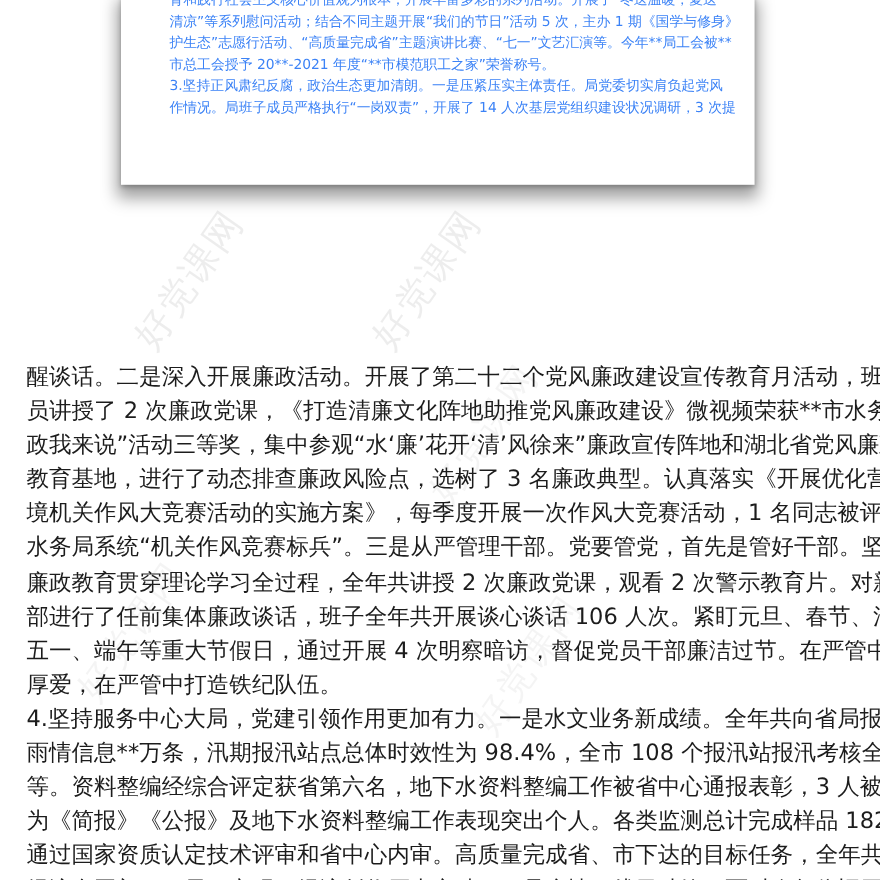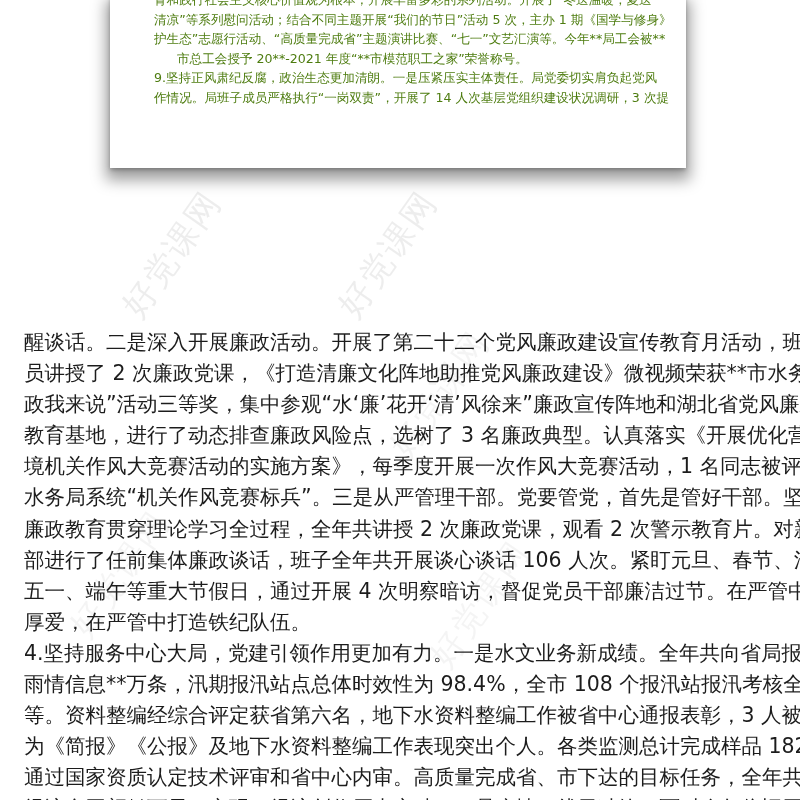--- a/index.html
+++ b/index.html
@@ -32,26 +32,25 @@
       right: 38px;
       top: -6px;
     }
     .preview-line {
       font-size: 12.6px;
       line-height: 19.5px;
       height: 19.5px;
       white-space: nowrap;
       text-align: justify;
       text-align-last: justify;
-      color: #4d7c0f;
+      color: #3b82f6;
       letter-spacing: 0;
     }
     .preview-line.last {
       text-align-last: left;
-      margin-left: 23px;
     }
     
     .watermark {
       position: absolute;
       font-size: 34px;
       color: rgba(0,0,0,0.07);
       transform: rotate(-55deg);
       transform-origin: left top;
       white-space: nowrap;
       pointer-events: none;
@@ -79,21 +78,21 @@
   </style>
 </head>
 <body>
 
 <div class="preview-card">
   <div class="preview-lines">
     <div class="preview-line">育和践行社会主义核心价值观为根本，开展丰富多彩的系列活动。开展了“冬送温暖，夏送</div>
     <div class="preview-line">清凉”等系列慰问活动；结合不同主题开展“我们的节日”活动 5 次，主办 1 期《国学与修身》</div>
     <div class="preview-line">护生态”志愿行活动、“高质量完成省”主题演讲比赛、“七一”文艺汇演等。今年**局工会被**</div>
     <div class="preview-line last">市总工会授予 20**-2021 年度“**市模范职工之家”荣誉称号。</div>
-    <div class="preview-line">9.坚持正风肃纪反腐，政治生态更加清朗。一是压紧压实主体责任。局党委切实肩负起党风</div>
+    <div class="preview-line">3.坚持正风肃纪反腐，政治生态更加清朗。一是压紧压实主体责任。局党委切实肩负起党风</div>
     <div class="preview-line">作情况。局班子成员严格执行“一岗双责”，开展了 14 人次基层党组织建设状况调研，3 次提</div>
   </div>
 </div>
 
 <div class="watermark" style="left:112px; top:300px;">好党课网</div>
 <div class="watermark" style="left:328px; top:300px;">好党课网</div>
 <div class="watermark" style="left:380px; top:440px; color:rgba(0,0,0,0.045);">好党课网</div>
 <div class="watermark" style="left:60px; top:620px; color:rgba(0,0,0,0.045);">好党课网</div>
 <div class="watermark" style="left:420px; top:650px; color:rgba(0,0,0,0.045);">好党课网</div>
 

